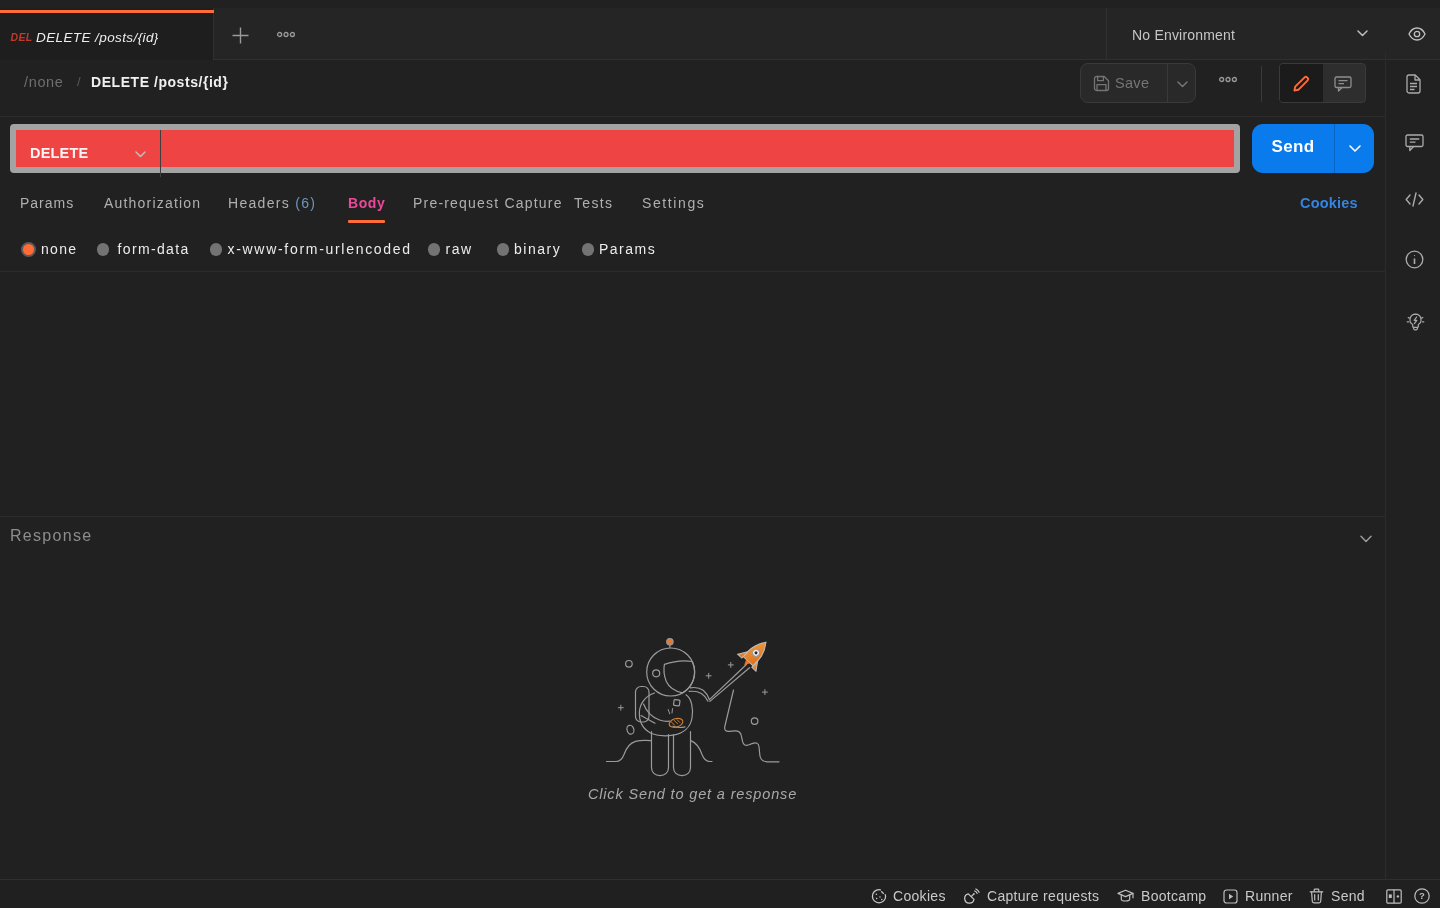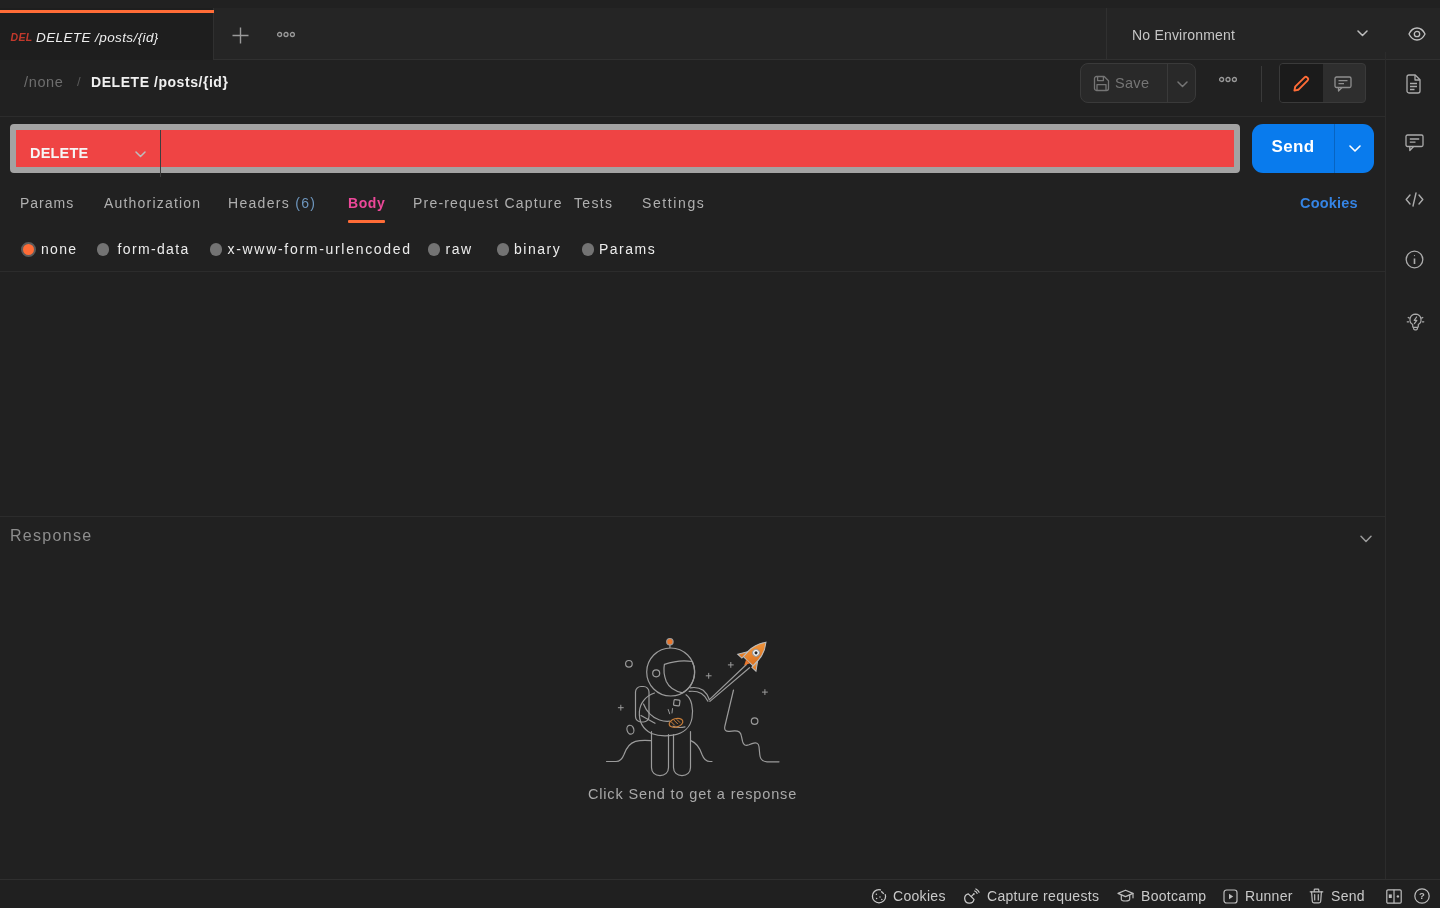--- a/index.html
+++ b/index.html
@@ -55,21 +55,21 @@
   .radio.sel { top:241.5px; width:15px; height:15px; background:#ff6c37; border:2px solid #5b5b5b; }
   .rlabel { position:absolute; top:241px; font-size:14px; font-weight:500; color:#ececec; letter-spacing:1.5px; white-space:nowrap; }
 
   #bodypanelline { position:absolute; left:0; top:271px; width:1385px; height:1px; background:#2c2c2c; }
   #nobody { position:absolute; left:0; top:294px; width:1385px; text-align:center; font-size:14.5px; color:#8b8b8b; letter-spacing:0.7px; }
 
   
   #respline { position:absolute; left:0; top:516px; width:1385px; height:1px; background:#2c2c2c; }
   #resptitle { position:absolute; left:10px; top:527px; font-size:16px; color:#8d8d8d; letter-spacing:1.3px; }
   #respchev { position:absolute; left:1359.5px; top:534.5px; }
-  #caption { position:absolute; left:0; top:786px; width:1385px; text-align:center; font-size:14.5px; color:#a9a9a9; letter-spacing:0.85px; }
+  #caption { position:absolute; left:0; top:786px; width:1385px; text-align:center; font-size:14.5px; color:#a9a9a9; letter-spacing:0.85px;font-style:italic; }
 
   
   #sideline { position:absolute; left:1385px; top:52px; width:1px; height:827px; background:#2c2c2c; }
   .sicon { position:absolute; left:1405px; }
 
   
   #statusbar { position:absolute; left:0; top:879px; width:1440px; height:29px; background:#202020; border-top:1px solid #2f2f2f; }
   .sbitem { position:absolute; top:2px; height:28px; display:flex; align-items:center; gap:7px; font-size:14px; color:#c9c9c9; letter-spacing:0.3px; }
 </style>
 </head>

